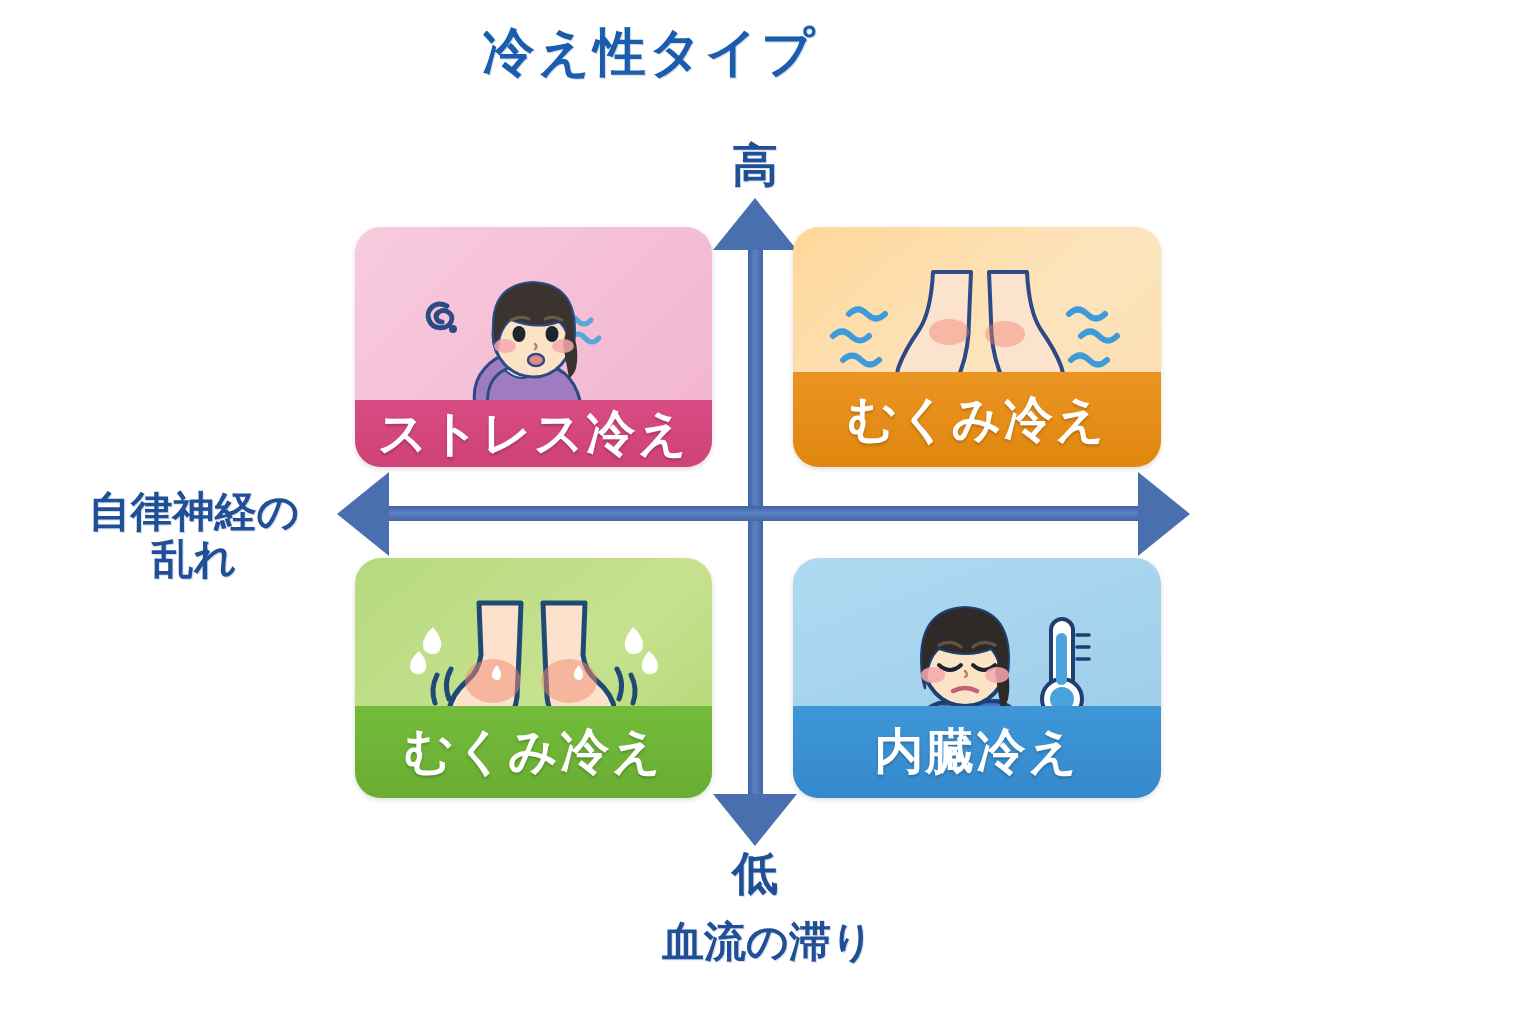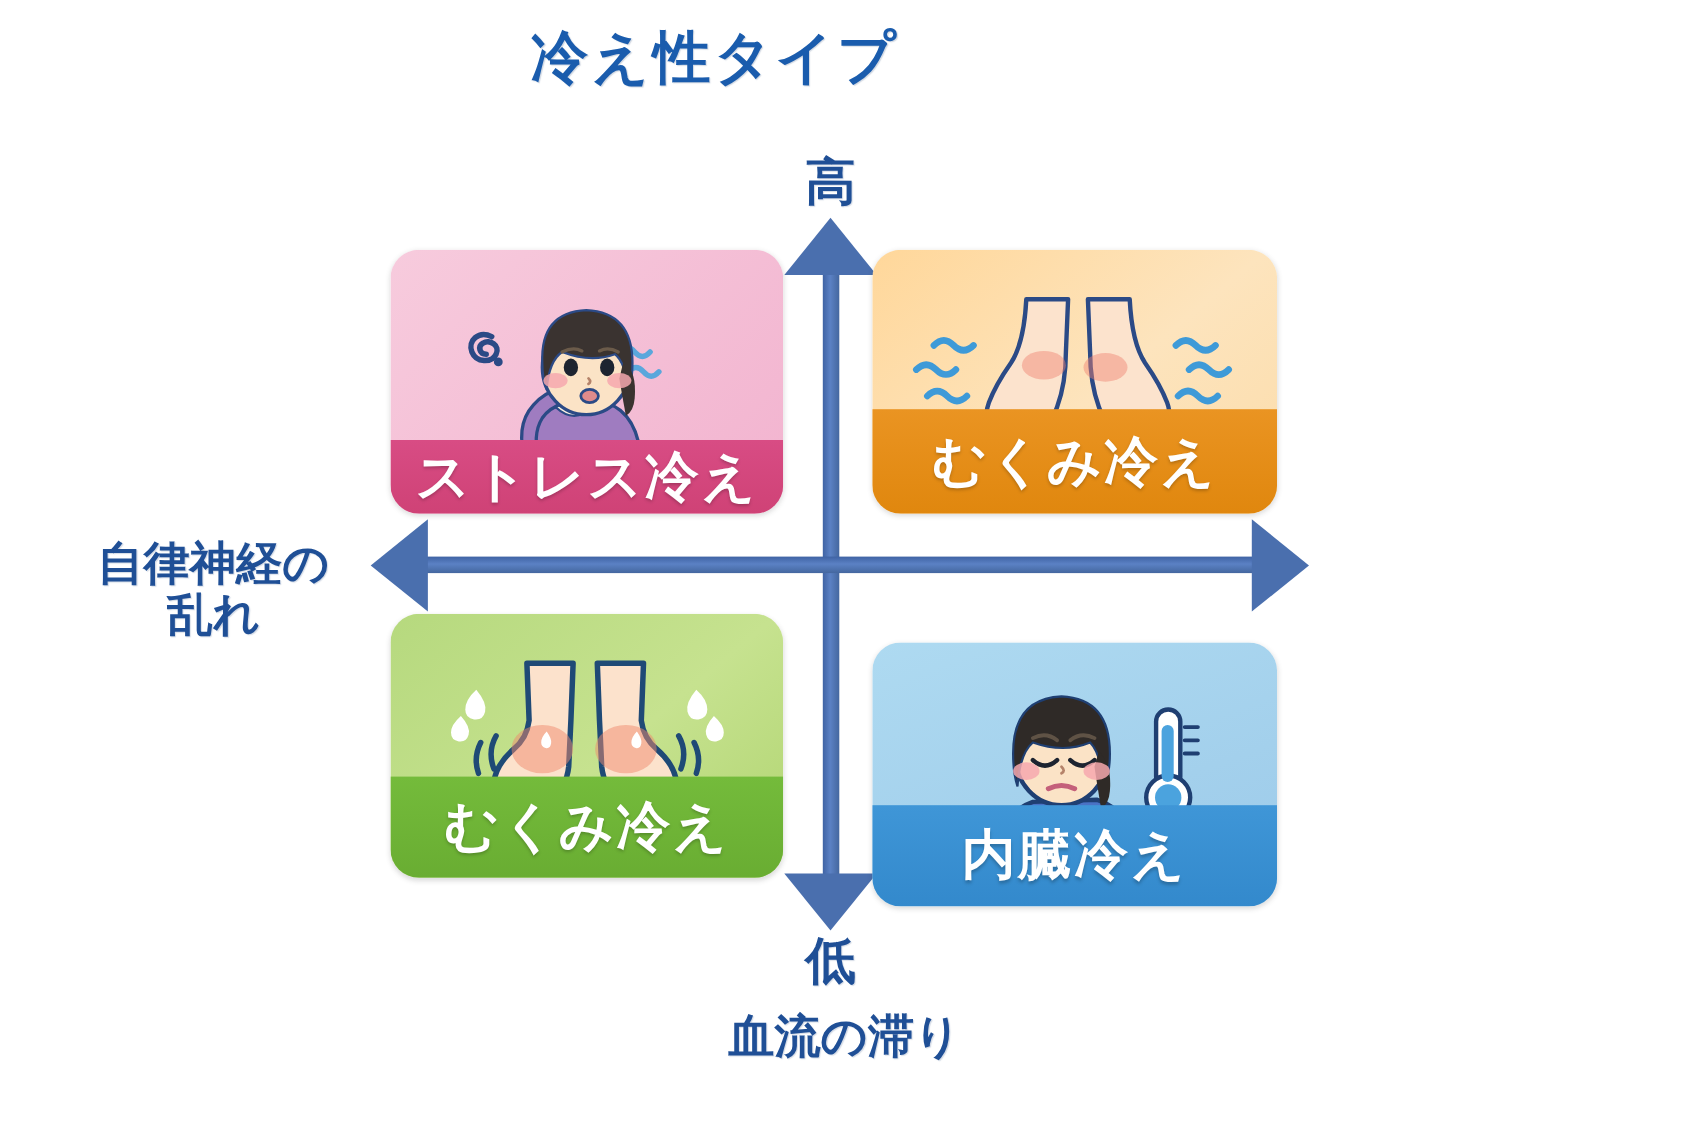--- a/index.html
+++ b/index.html
@@ -123,21 +123,21 @@
     font-weight: 700;
     letter-spacing: 2px;
     text-shadow: 0 2px 3px rgba(0,0,0,0.22);
     white-space: nowrap;
   }
 
   
   #card-stress  { left: 355px; top: 227px; width: 357px; height: 240px; }
   #card-matan   { left: 793px; top: 227px; width: 368px; height: 240px; }
   #card-mukumi  { left: 355px; top: 558px; width: 357px; height: 240px; }
-  #card-naizo   { left: 793px; top: 584px; width: 368px; height: 240px; }
+  #card-naizo   { left: 793px; top: 558px; width: 368px; height: 240px; }
 
   #card-stress  .card-art  { background: linear-gradient(135deg,#f7cbdd 0%, #f2b3cf 100%); }
   #card-stress  .card-band { height: 67px; background: linear-gradient(to bottom,#d84c84,#cf4276); }
 
   #card-matan   .card-art  { background: linear-gradient(140deg,#ffd79a 0%, #fde4bd 55%, #fbdcaa 100%); }
   #card-matan   .card-band { height: 95px; background: linear-gradient(to bottom,#ea9422,#e0870e); }
 
   #card-mukumi  .card-art  { background: linear-gradient(140deg,#b6d97e 0%, #c6e28f 55%, #b0d470 100%); }
   #card-mukumi  .card-band { height: 92px; background: linear-gradient(to bottom,#74bb3b,#69ad32); }
 

